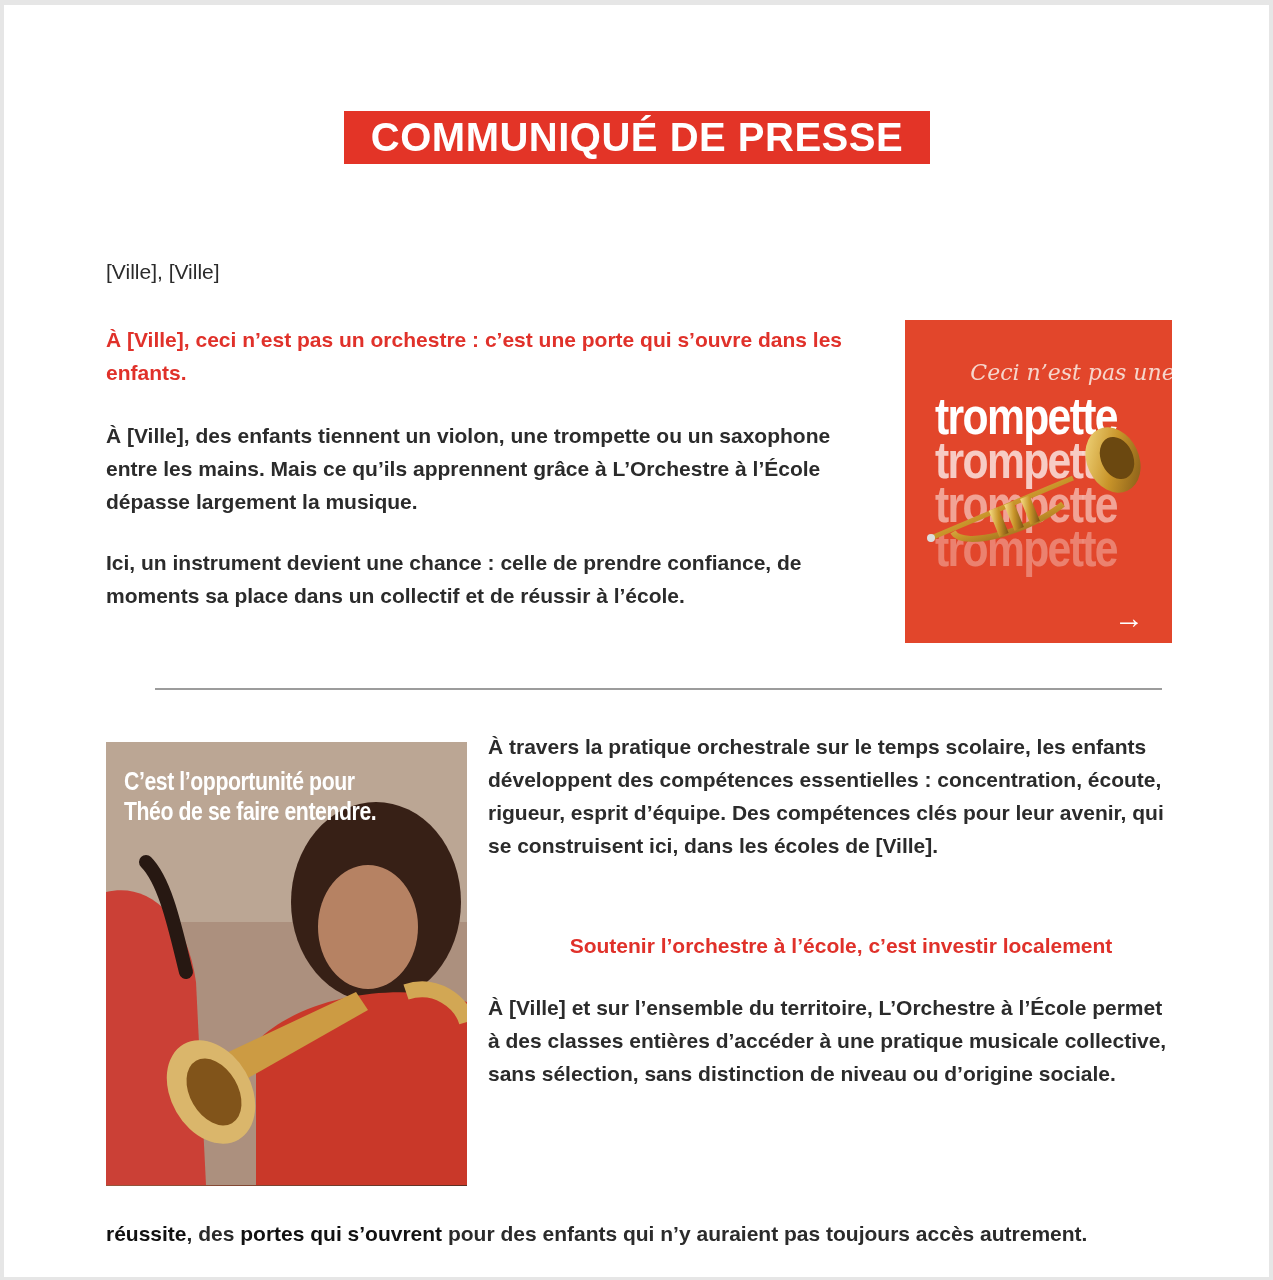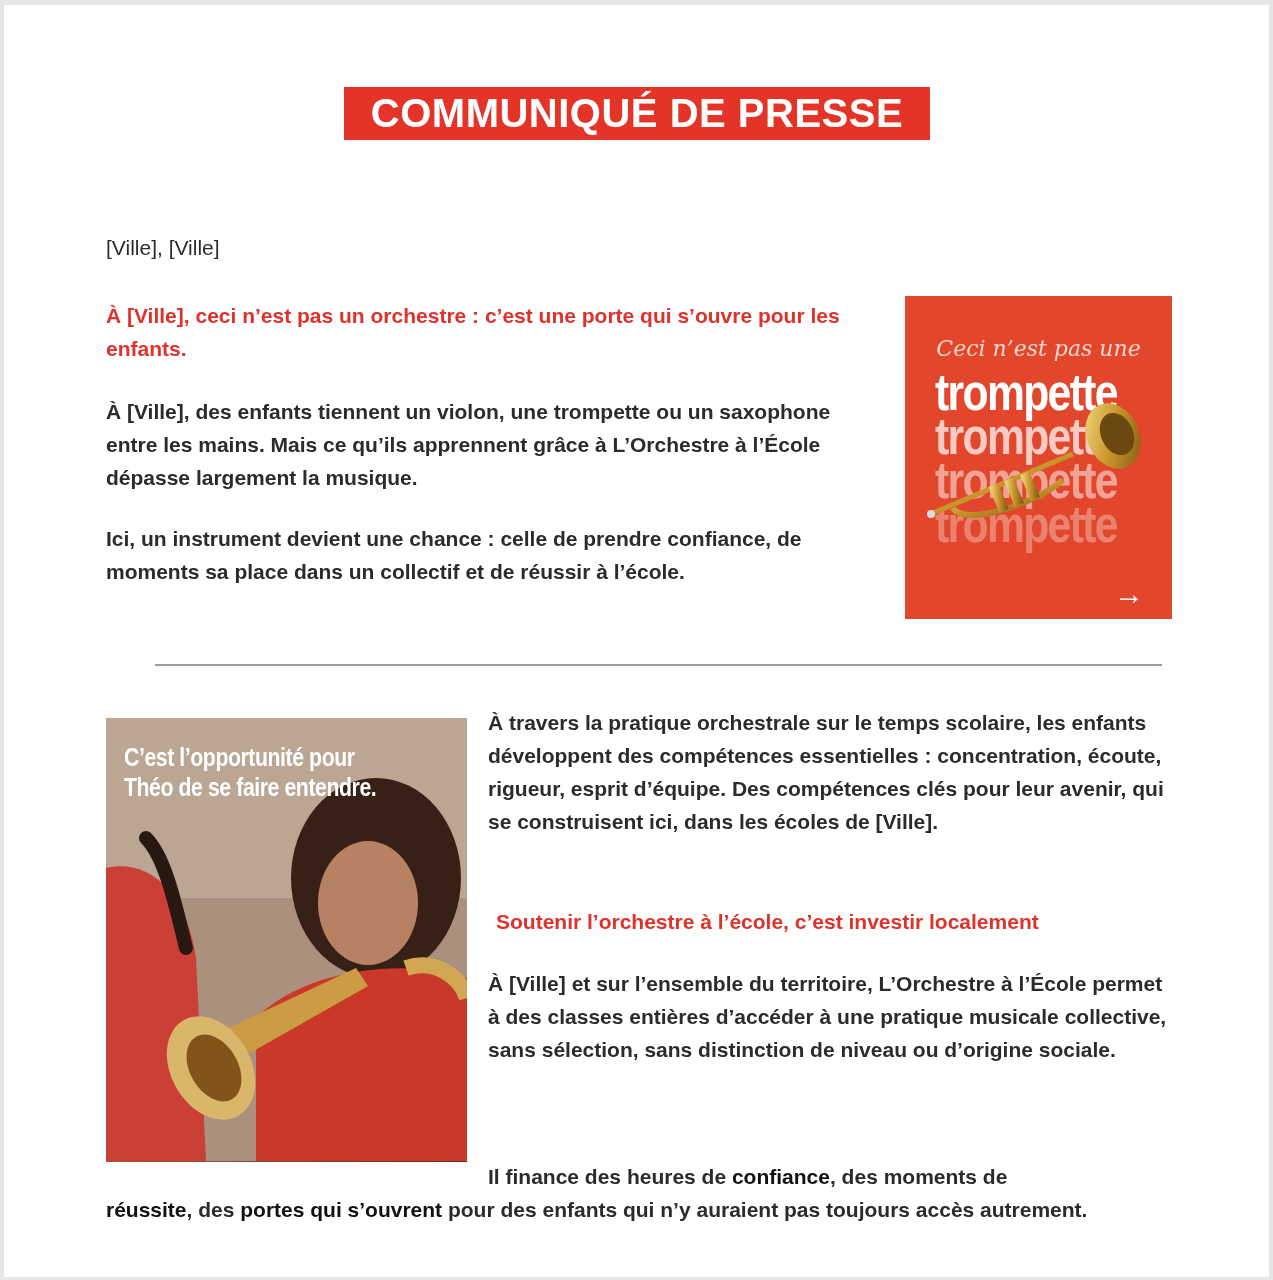--- a/index.html
+++ b/index.html
@@ -10,21 +10,21 @@
       color: #2a2a2a;
       position: relative;
       overflow: hidden;
     }
     .page {
       position: absolute;
       left: 4px; top: 5px;
       width: 1265px; height: 1272px;
       background: #ffffff;
     }
-    .abs { position: absolute; }
+    .abs { position: absolute; margin-top: 24px; }
 
     
     .logo { left: 114px; top: 60px; width: 156px; height: 120px; }
     .logo svg { position: absolute; left: 6px; top: 0; }
     .logo-line { position: absolute; left: 4px; top: 67px; width: 144px; height: 3px; background: #e03a2f; }
     .logo-t1 { position: absolute; left: 0; top: 70px; width: 152px; text-align: center;
       font-weight: bold; font-size: 21px; color: #3a3a3a; letter-spacing: 0px; }
     .logo-t2 { position: absolute; left: 0; top: 93px; width: 152px; text-align: center;
       font-weight: bold; font-size: 21px; color: #e03a2f; }
 
@@ -39,57 +39,57 @@
     .body-text { font-size: 21px; line-height: 33px; color: #2b2b2b; font-weight: bold; }
     .body-text b { color: #111; }
 
     .h1 { left: 102px; top: 294px; width: 760px; }
     .p1 { left: 102px; top: 390px; width: 760px; }
     .p2 { left: 102px; top: 517px; width: 760px; }
 
     
     .card { left: 901px; top: 291px; width: 267px; height: 323px; background: #e2462b; overflow: hidden; }
     .card-script { position: absolute; left: 0; top: 40px; width: 100%; text-align: center;
-      font-family: "DejaVu Serif", serif; font-style: italic; font-size: 22px; color: #f6d6cc; }
+      font-family: "DejaVu Serif", serif; font-style: italic; font-size: 22px; color: #f6d6cc; padding-left: 34px; }
     .card-word { position: absolute; left: 30px; width: 240px; font-weight: bold;
       font-size: 52px; line-height: 52px; letter-spacing: -2px; font-family: "Liberation Sans", sans-serif; transform: scaleX(0.82); transform-origin: left; }
     .w1 { top: 70px; color: #ffffff; }
     .w2 { top: 114px; color: rgba(255,255,255,0.72); }
     .w3 { top: 158px; color: rgba(255,255,255,0.5); }
     .w4 { top: 202px; color: rgba(255,255,255,0.32); }
     .card-trumpet { position: absolute; left: 18px; top: 100px; }
     .card-arrow { position: absolute; right: 28px; bottom: 8px; color: #fff; font-size: 30px; }
 
     .divider { left: 151px; top: 659px; width: 1007px; height: 2px; background: #9c9c9c; }
 
     
     .photo { left: 102px; top: 713px; width: 361px; height: 444px; overflow: hidden;
       background: linear-gradient(160deg, #6b4b42 0%, #a07b6a 30%, #c9b8a5 55%, #9e5b3f 75%, #5a2e22 100%); }
     .photo-bg { position: absolute; inset: 0; }
     .photo-caption { position: absolute; left: 18px; top: 24px; color: #fff; font-weight: bold;
       font-size: 25px; line-height: 30px; letter-spacing: -0.5px; transform: scaleX(0.85); transform-origin: left; width: 320px; }
 
     .p3 { left: 484px; top: 701px; width: 690px; }
-    .h2 { left: 492px; top: 900px; width: 690px; }
+    .h2 { left: 492px; top: 900px; width: 690px; text-align: center; }
     .p4 { left: 484px; top: 962px; width: 690px; }
     .h3 { left: 484px; top: 1122px; width: 690px; }
     .p5a { left: 484px; top: 1155px; width: 690px; }
     .p5b { left: 102px; top: 1188px; width: 1070px; }
   </style>
 </head>
 <body>
 
 <div class="page">
 
 
   <div class="abs title">COMMUNIQUÉ DE PRESSE</div>
 
   <div class="abs place-date">[Ville], [Ville]</div>
 
-  <div class="abs red-heading h1">À [Ville], ceci n’est pas un orchestre : c’est une porte qui s’ouvre pour les enfants.</div>
+  <div class="abs red-heading h1">À [Ville], ceci n’est pas un orchestre : c’est une porte qui s’ouvre dans les enfants.</div>
   <div class="abs body-text p1">À [Ville], des enfants tiennent un violon, une trompette ou un saxophone entre les mains. Mais ce qu’ils apprennent grâce à L’Orchestre à l’École dépasse largement la musique.</div>
   <div class="abs body-text p2">Ici, un instrument devient une chance : celle de prendre confiance, de moments sa place dans un collectif et de réussir à l’école.</div>
 
   <div class="abs card">
     <div class="card-script">Ceci n’est pas une</div>
     <div class="card-word w1">trompette</div>
     <div class="card-word w2">trompette</div>
     <div class="card-word w3">trompette</div>
     <div class="card-word w4">trompette</div>
     <svg class="card-trumpet" width="230" height="130" viewBox="0 0 230 130">
@@ -129,16 +129,15 @@
       <path d="M300 250 C330 240 355 260 361 280" stroke="#e0b25a" stroke-width="16" fill="none"></path>
       <rect x="0" y="0" width="361" height="443" fill="#000" opacity="0.06"></rect>
     </svg>
     <div class="photo-caption">C’est l’opportunité pour Théo de se faire entendre.</div>
   </div>
 
   <div class="abs body-text p3">À travers la pratique orchestrale sur le temps scolaire, les enfants développent des compétences essentielles : concentration, écoute, rigueur, esprit d’équipe. Des compétences clés pour leur avenir, qui se construisent ici, dans les écoles de [Ville].</div>
   <div class="abs red-heading h2">Soutenir l’orchestre à l’école, c’est investir localement</div>
   <div class="abs body-text p4">À [Ville] et sur l’ensemble du territoire, L’Orchestre à l’École permet à des classes entières d’accéder à une pratique musicale collective, sans sélection, sans distinction de niveau ou d’origine sociale.</div>
 
-  <div class="abs body-text p5a"><span>Il finance des heures de </span><b>confiance</b><span>, des moments de</span></div>
   <div class="abs body-text p5b"><b>réussite</b><span>, des </span><b>portes qui s’ouvrent</b><span> pour des enfants qui n’y auraient pas toujours accès autrement.</span></div>
 
 </div>
 
 </body></html>

